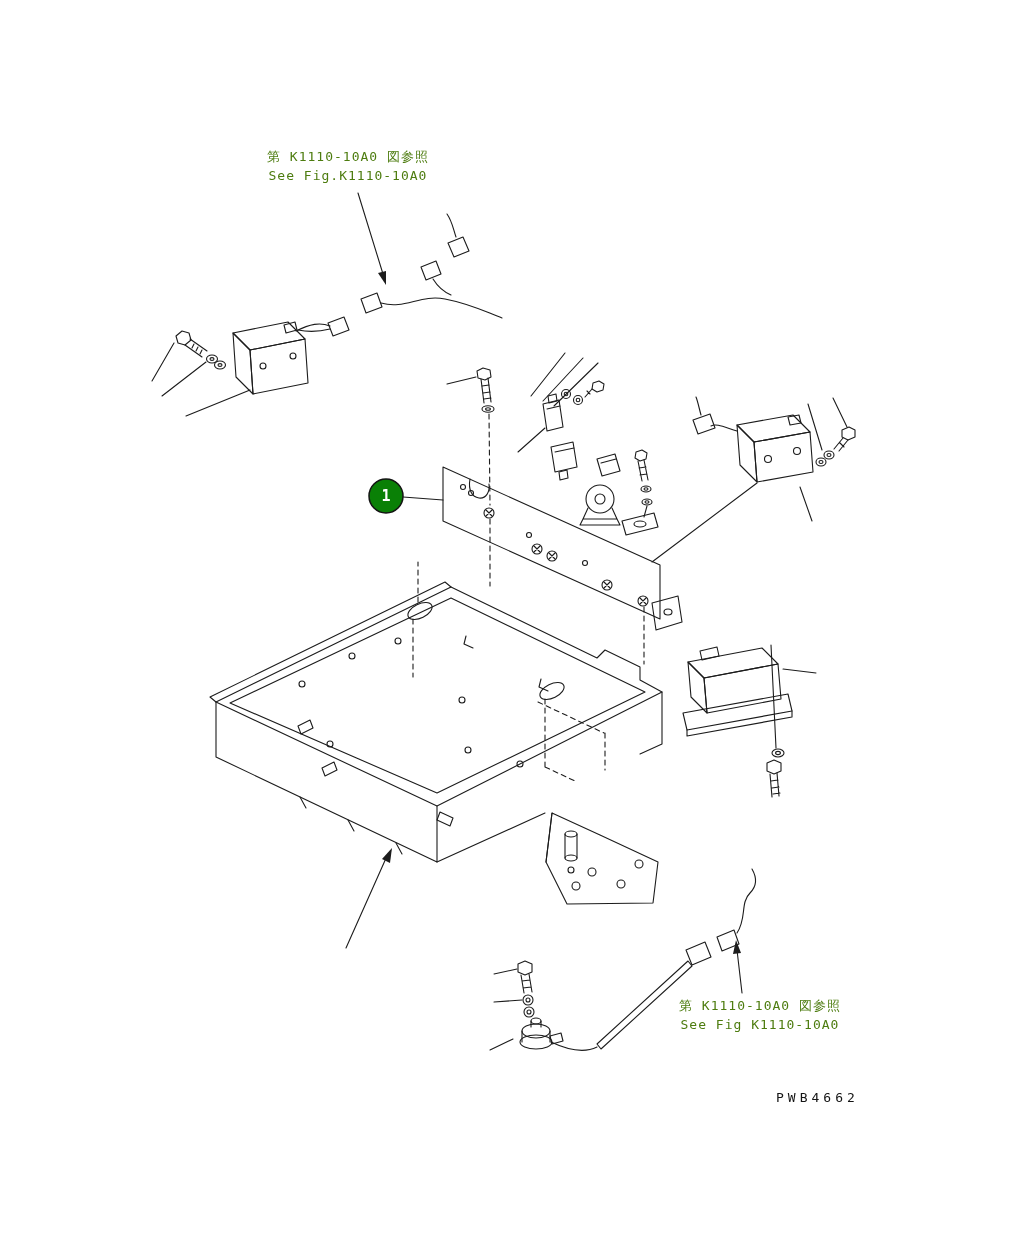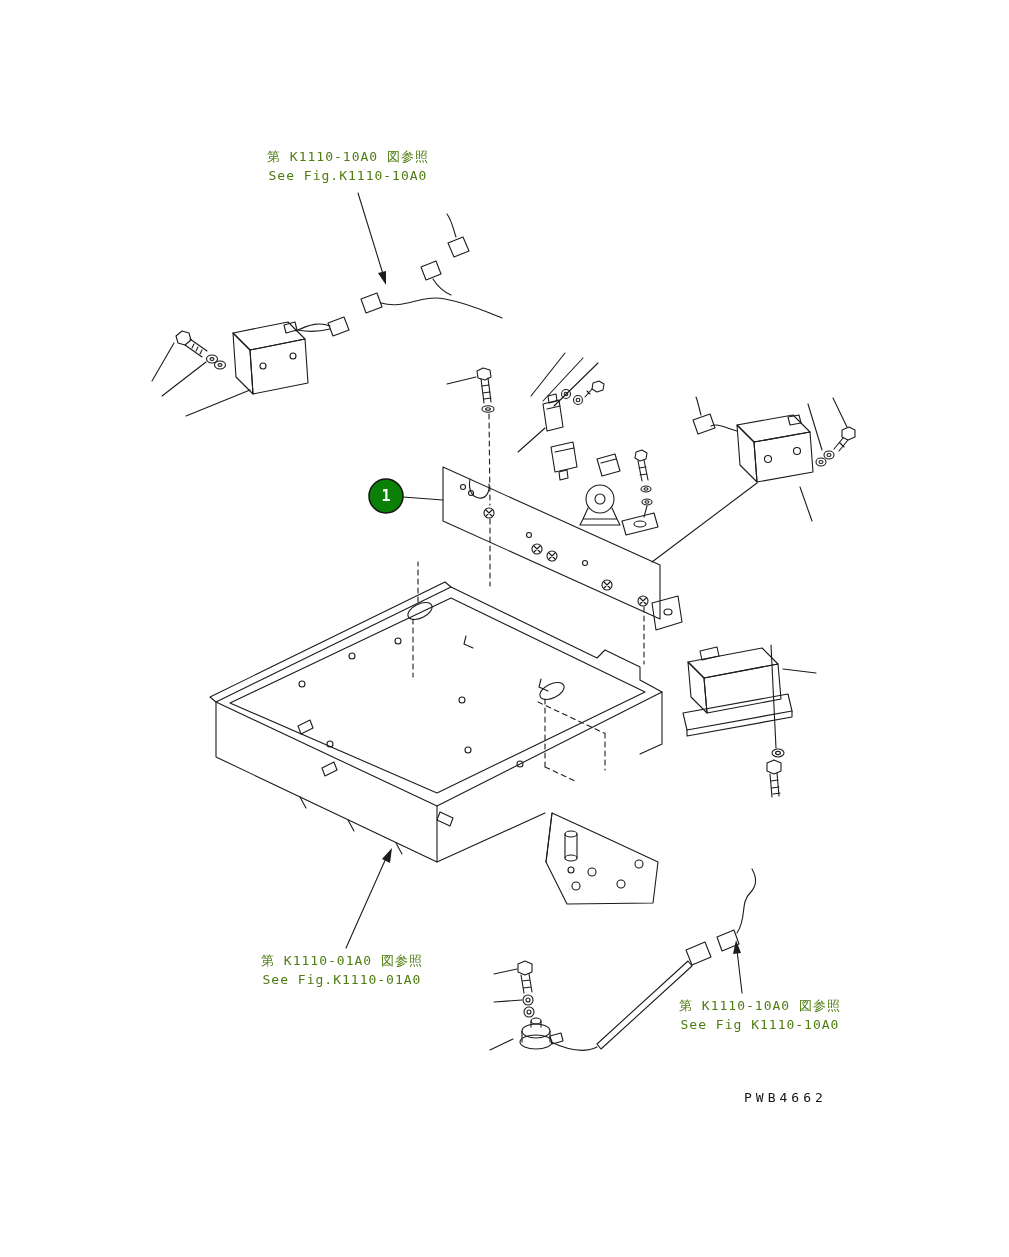--- a/index.html
+++ b/index.html
@@ -310,24 +310,20 @@
       <path d="M742,993 L737,950"></path>
       <polygon class="arrow" points="736,940 741,953 733,954"></polygon>
     </g>
   </svg>
 
   <div class="ref-label" style="left:248px; top:147px; width:200px;">
     <div>第 K1110-10A0 図参照</div>
     <div>See Fig.K1110-10A0</div>
   </div>
 
-  <div class="ref-label" style="left:242px; top:951px; width:200px;">
-    <div>第 K1110-01A0 図参照</div>
-    <div>See Fig.K1110-01A0</div>
-  </div>
 
   <div class="ref-label" style="left:660px; top:996px; width:200px;">
     <div>第 K1110-10A0 図参照</div>
     <div>See Fig K1110-10A0</div>
   </div>
 
-  <div class="drawing-number" style="left:744px; top:1090px;">PWB4662</div>
+  <div class="drawing-number" style="left:776px; top:1090px;">PWB4662</div>
 </div>
 
 </body></html>

